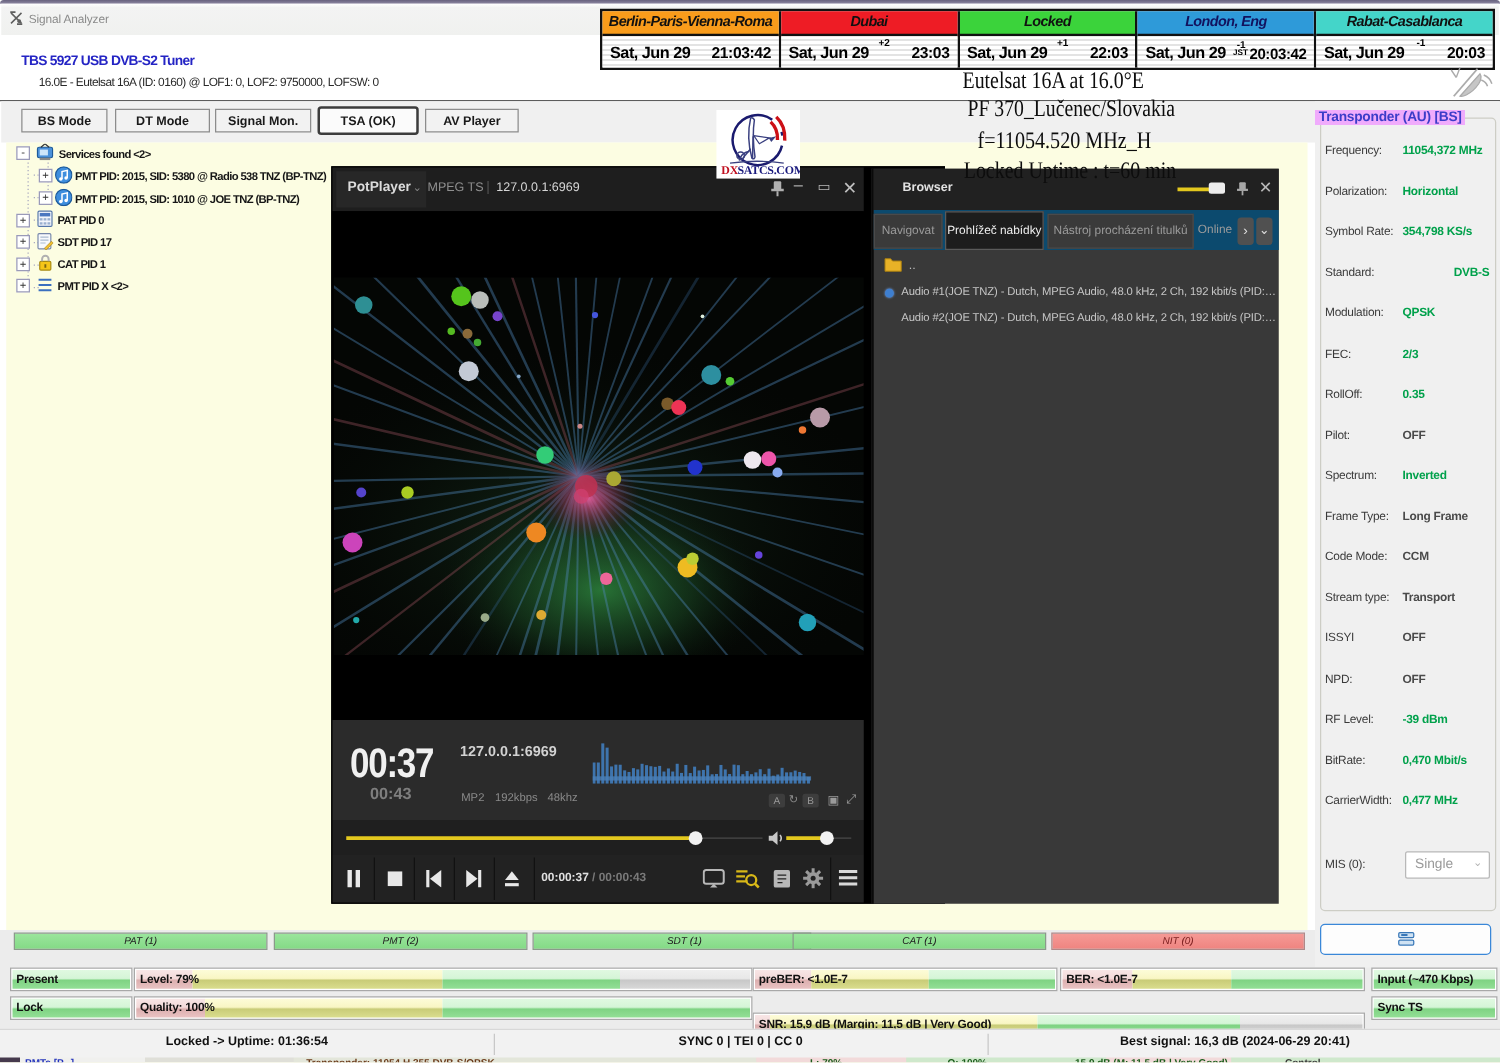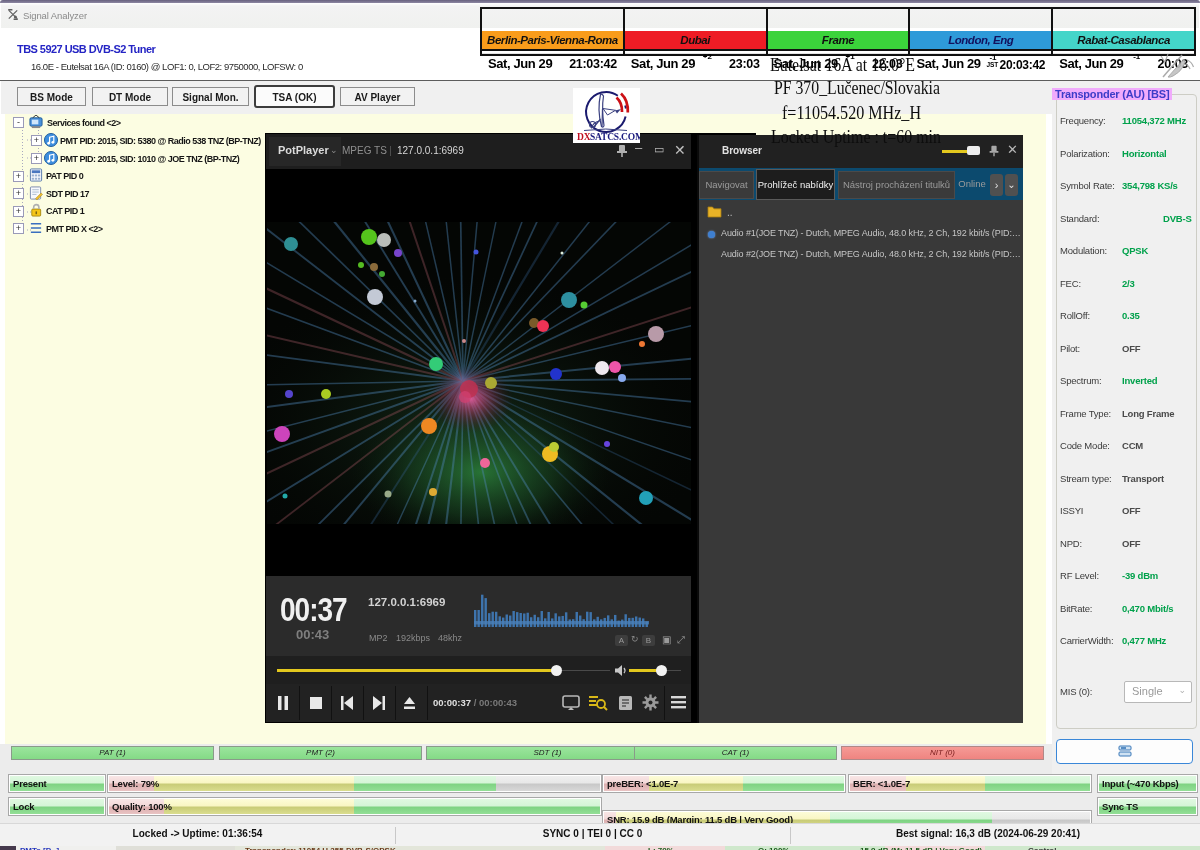--- a/index.html
+++ b/index.html
@@ -28,21 +28,21 @@
   #grouplbl{position:absolute;left:0;top:7px;background:#f0abfc;padding:0 3px;
             font-size:11px;font-weight:bold;color:#3c3cc8;letter-spacing:-0.2px;}
   .rkey{position:absolute;left:8px;font-size:9.5px;color:#3a3a3a;letter-spacing:-0.2px;}
   .rval{position:absolute;left:70px;font-size:9.5px;font-weight:bold;white-space:nowrap;letter-spacing:-0.2px;}
   .gv{color:#00a14b;} .kv{color:#4a4a4a;}
   
   #clock{left:480px;top:7px;width:716px;height:49px;border:2px solid #111;display:flex;box-sizing:border-box;}
   .ccol{flex:1;border-right:2px solid #111;display:flex;flex-direction:column;}
   .ccol:last-child{border-right:none;}
   .chead{height:18px;border-bottom:2px solid #111;font-size:11.5px;font-weight:bold;font-style:italic;
-         text-align:center;line-height:18px;color:#111;letter-spacing:-0.45px;margin-top:22px;}
+         text-align:center;line-height:18px;color:#111;letter-spacing:-0.45px;}
   .ctime{flex:1;background:repeating-linear-gradient(to bottom,#ffffff 0 2px,#e3e3e3 2px 4px);
          font-size:12.5px;font-weight:bold;color:#000;position:relative;letter-spacing:-0.3px;}
   .cdate{position:absolute;left:6px;top:5px;font-size:13px;letter-spacing:-0.4px;} .chr{position:absolute;right:6px;top:6px;}
   .csup{position:absolute;font-size:8px;font-weight:bold;letter-spacing:0;}
   
   #botbg{left:0px;top:744px;width:1200px;height:101px;background:#ececec;z-index:1;}
   .pbar{position:absolute;top:746px;height:12px;width:201px;border:1px solid #8a9a8a;z-index:2;
         font-size:8px;font-style:italic;text-align:center;line-height:12px;color:#222;
         background:linear-gradient(to bottom,#9be59d,#84da86);}
   .mrow{position:absolute;height:17px;border:1px solid #a8a8a8;background:#fff;z-index:2;}
@@ -220,21 +220,21 @@
     </div>
   <div class="ccol">
       <div class="chead" style="background:#ee1c25;">Dubai</div>
     <div class="ctime">
         <span class="cdate">Sat, Jun 29</span>
         <span class="csup" style="left:78px;top:1px;">+2</span>
         <span class="chr">23:03</span>
       </div>
     </div>
   <div class="ccol">
-      <div class="chead" style="background:#3bd33b;">Frame</div>
+      <div class="chead" style="background:#3bd33b;">Locked</div>
     <div class="ctime">
         <span class="cdate">Sat, Jun 29</span>
         <span class="csup" style="left:78px;top:1px;">+1</span>
         <span class="chr">22:03</span>
       </div>
     </div>
   <div class="ccol">
       <div class="chead" style="background:#2e9ad9;color:#12125e;">London, Eng</div>
     <div class="ctime">
         <span class="cdate">Sat, Jun 29</span>

